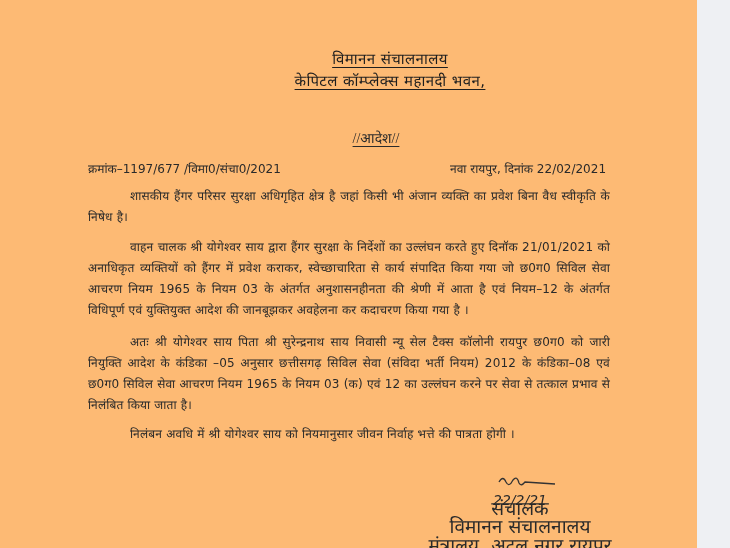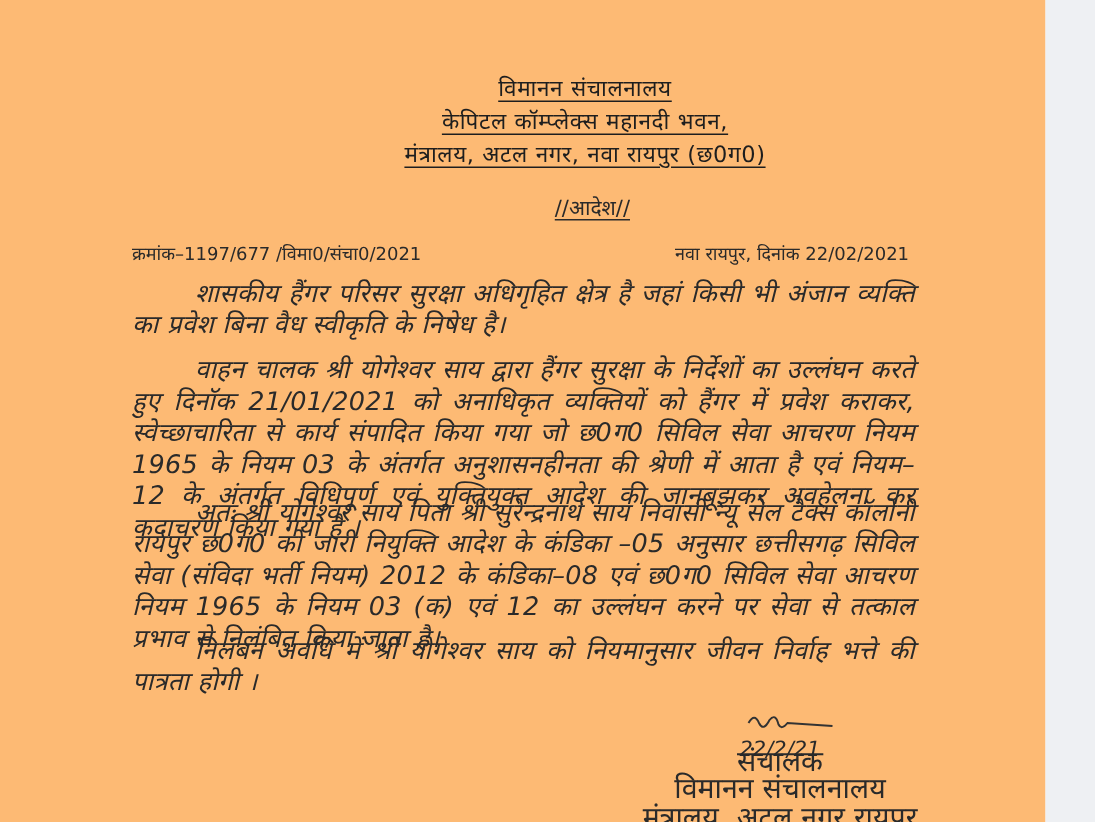--- a/index.html
+++ b/index.html
@@ -17,47 +17,46 @@
   .side-strip {
     position: absolute; left: 697px; top: 0; width: 33px; height: 548px;
     background: #eef0f3;
   }
   .hdr {
     position: absolute; left: 200px; width: 380px; text-align: center;
     font-size: 15px; line-height: 22px; text-decoration: underline;
     text-underline-offset: 3px; color: #1e1e1e; letter-spacing: 0.4px;
   }
   .order-title {
-    position: absolute; left: 300px; top: 128px; width: 120px; text-align: right;
-    font-size: 14px; text-decoration: underline; text-underline-offset: 3px;
+    position: absolute; left: 316px; top: 128px; width: 120px; text-align: center;
+    font-size: 14px; text-decoration: underline; text-underline-offset: 3px; font-family: Liberation Serif, serif;
   }
   .ref { position: absolute; left: 88px; top: 160px; font-size: 12px; }
   .date { position: absolute; left: 450px; top: 160px; font-size: 12px; }
   .para {
     position: absolute; left: 88px; width: 522px;
-    font-size: 17px; line-height: 21px;
-    text-align: justify; text-align-last: left; letter-spacing: 0.2px; font-style: italic;
+    font-size: 12px; line-height: 21px;
+    text-align: justify; text-align-last: left; letter-spacing: 0.2px;
   }
   .para .indent { display: inline-block; width: 42px; }
   .sign {
     position: absolute; left: 440px; width: 160px; text-align: center;
     font-size: 19px; line-height: 20px;
   }
   .scribble {
     position: absolute; left: 495px; top: 474px; width: 62px; height: 22px;
   }
 </style>
 </head>
 <body>
 
 <div class="page">
 
   <div class="hdr" style="top:48px">विमानन संचालनालय</div>
   <div class="hdr" style="top:70px">केपिटल कॉम्प्लेक्स महानदी भवन,</div>
-  <div class="hdr" style="top:92px">मंत्रालय, अटल नगर, नवा रायपुर (छ0ग0)</div>
 
   <div class="order-title">//आदेश//</div>
 
   <div class="ref">क्रमांक–1197/677 /विमा0/संचा0/2021</div>
   <div class="date">नवा रायपुर, दिनांक 22/02/2021</div>
 
   <div class="para" style="top:186px"><span class="indent"></span><span>शासकीय हैंगर परिसर सुरक्षा अधिगृहित क्षेत्र है जहां किसी भी अंजान व्यक्ति का प्रवेश बिना वैध स्वीकृति के निषेध है।</span></div>
 
   <div class="para" style="top:237px"><span class="indent"></span><span>वाहन चालक श्री योगेश्वर साय द्वारा हैंगर सुरक्षा के निर्देशों का उल्लंघन करते हुए दिनॉक 21/01/2021 को अनाधिकृत व्यक्तियों को हैंगर में प्रवेश कराकर, स्वेच्छाचारिता से कार्य संपादित किया गया जो छ0ग0 सिविल सेवा आचरण नियम 1965 के नियम 03 के अंतर्गत अनुशासनहीनता की श्रेणी में आता है एवं नियम–12 के अंतर्गत विधिपूर्ण एवं युक्तियुक्त आदेश की जानबूझकर अवहेलना कर कदाचरण किया गया है ।</span></div>
 

